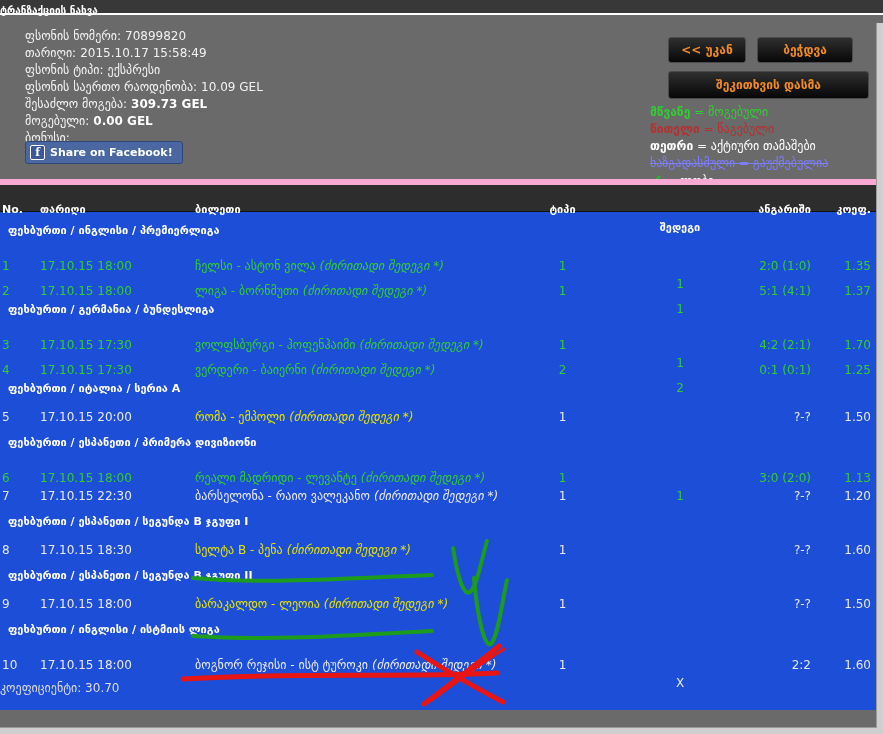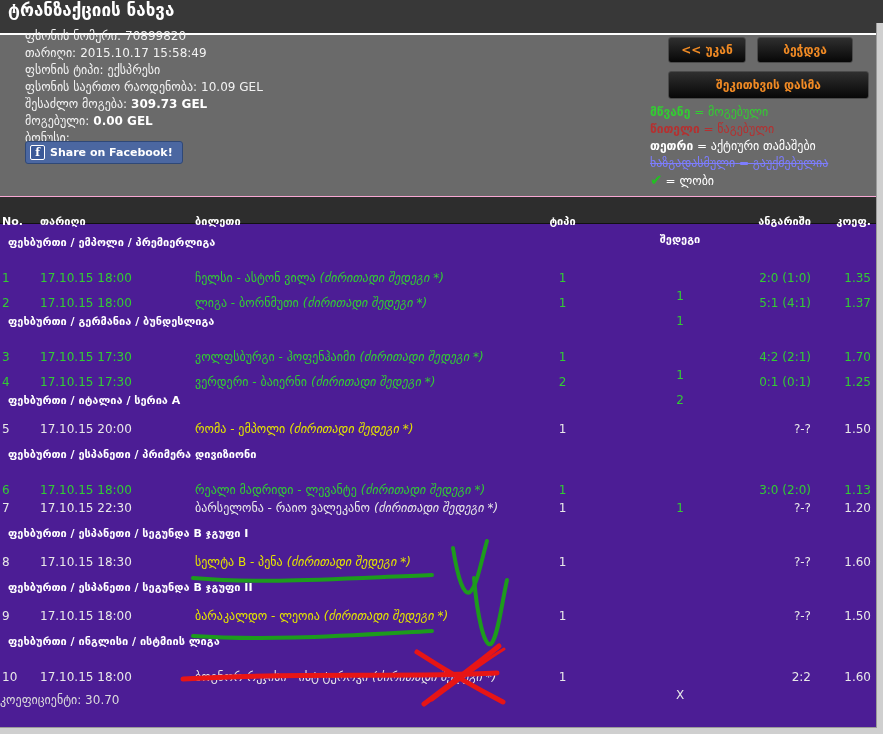--- a/index.html
+++ b/index.html
@@ -3,24 +3,24 @@
 <meta charset="utf-8">
 <style>
   html,body{margin:0;padding:0;}
   body{
     width:883px;height:734px;position:relative;overflow:hidden;
     background:#6a6a6a;
     font-family:"DejaVu Sans",sans-serif;
   }
   
   .titlebar{
-    position:absolute;top:0;left:0;width:883px;height:35px;
+    position:absolute;top:0;left:0;width:883px;height:15px;
     background:#383838;border-bottom:2px solid #ffffff;
-    color:#ffffff;font-weight:bold;font-size:17px;line-height:21px;
-    padding-left:8px;box-sizing:border-box;
+    color:#ffffff;font-weight:bold;font-size:10px;line-height:21px;
+    box-sizing:border-box;
   }
   
   .info{position:absolute;top:28px;left:25px;color:#f2f2f2;font-size:12px;}
   .info-line{height:17px;line-height:17px;white-space:nowrap;}
   .info-line .val{margin-left:4px;}
   .info-line.boldval .val{font-weight:bold;color:#ffffff;}
   
   .fb-btn{
     position:absolute;top:141px;left:25px;height:21px;
     background:#4b67a1;border:1px solid #2f4877;border-radius:3px;
@@ -48,22 +48,22 @@
   .lg{height:17px;line-height:17px;white-space:nowrap;}
   .lg b{font-weight:bold;}
   .lg-won{color:#33cc33;}
   .lg-lost{color:#b53030;}
   .lg-active{color:#ffffff;}
   .lg-cancel{color:#7d7dff;text-decoration:line-through;}
   .lg-check{color:#ffffff;}
   .checkmark{color:#22c022;font-weight:bold;font-size:15px;margin-right:3px;}
   
   .table{
-    position:absolute;top:196px;left:0;width:877px;height:531px;
-    background:#4c1d95;border-top:1px solid #f9a8d4;box-sizing:border-box;
+    position:absolute;top:179px;left:0;width:877px;height:531px;
+    background:#1d4ed8;border-top:6px solid #f9a8d4;box-sizing:border-box;
     color:#e8e8e8;
   }
   .grid{display:grid;grid-template-columns:36px 154px 320px 105px 130px 66px auto;align-items:center;}
   .thead{height:26px;background:#2d2d2d;border-bottom:1px solid #111;color:#fff;font-weight:bold;font-size:11px;}
   .c-no{padding-left:2px;}
   .c-date{padding-left:4px;}
   .c-ticket{padding-left:5px;white-space:nowrap;}
   .c-tip{text-align:center;}
   .c-result{text-align:center;margin-top:36px;}
   .c-score{text-align:right;}
@@ -119,21 +119,21 @@
     <div class="c-no">No.</div>
     <div class="c-date">თარიღი</div>
     <div class="c-ticket">ბილეთი</div>
     <div class="c-tip">ტიპი</div>
     <div class="c-result">შედეგი</div>
     <div class="c-score">ანგარიში</div>
     <div class="c-coef">კოეფ.</div>
   </div>
 
   <div>
-    <div class="league">ფეხბურთი / ემპოლი / პრემიერლიგა</div>
+    <div class="league">ფეხბურთი / ინგლისი / პრემიერლიგა</div>
     <div class="grid trow won">
       <div class="c-no">1</div>
       <div class="c-date">17.10.15 18:00</div>
       <div class="c-ticket"><span class="teams">ჩელსი - ასტონ ვილა</span><span class="market">(ძირითადი შედეგი *)</span></div>
       <div class="c-tip">1</div>
       <div class="c-result">1</div>
       <div class="c-score">2:0 (1:0)</div>
       <div class="c-coef">1.35</div>
     </div>
     <div class="grid trow won">

